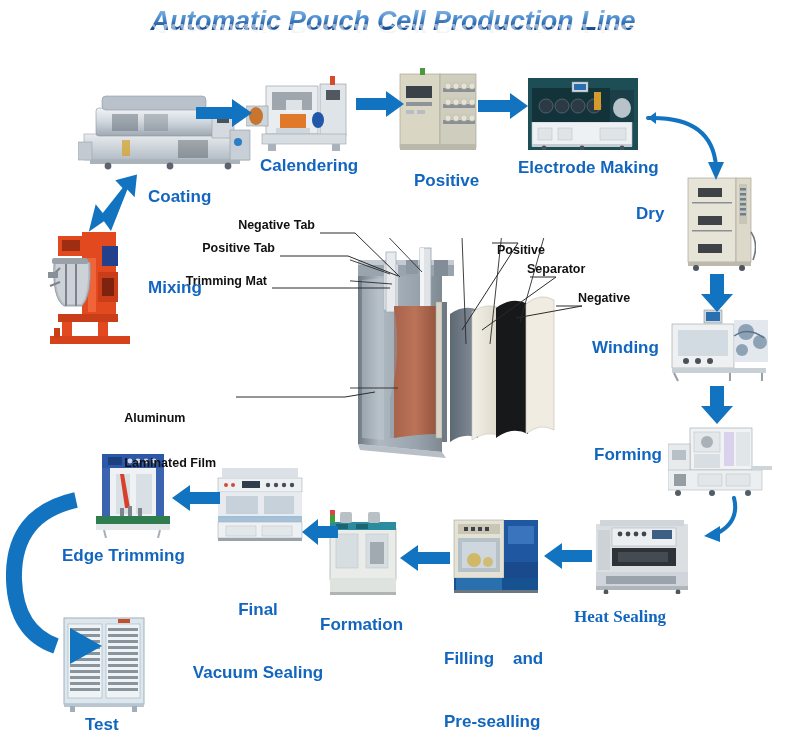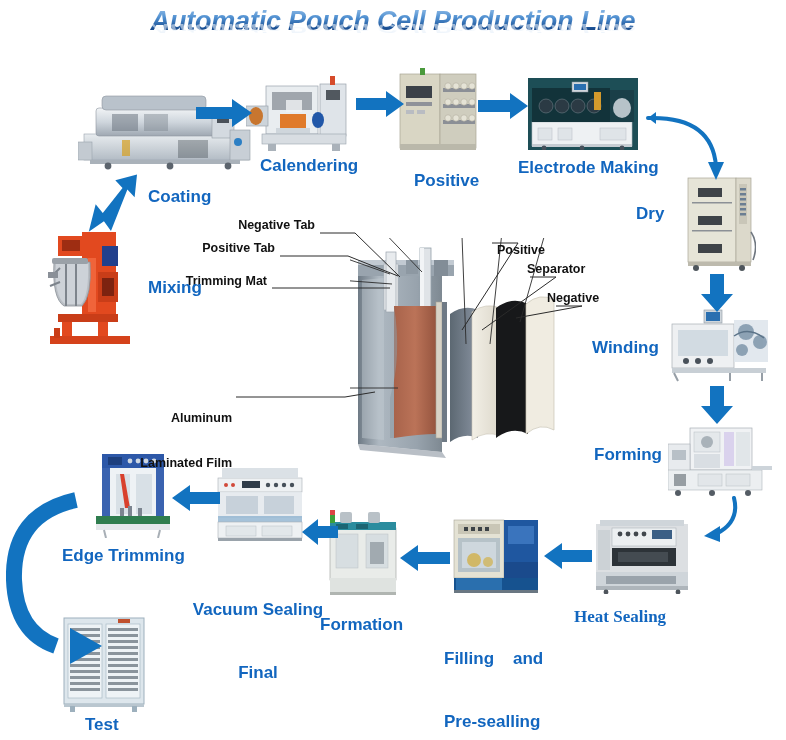--- a/index.html
+++ b/index.html
@@ -514,22 +514,22 @@
       <path d="M530 277 L556 277 L482 330"></path>
       <path d="M556 306 L582 306 L516 318"></path>
     </g>
   </svg>
 
   <div class="calloutlabel" style="left:315px;top:218px;transform:translateX(-100%);">Negative Tab</div>
   <div class="calloutlabel" style="left:275px;top:241px;transform:translateX(-100%);">Positive Tab</div>
   <div class="calloutlabel" style="left:267px;top:274px;transform:translateX(-100%);">Trimming Mat</div>
   <div class="calloutlabel" style="left:497px;top:228px;margin-top:15px;">Positive</div>
   <div class="calloutlabel" style="left:527px;top:262px;">Separator</div>
-  <div class="calloutlabel" style="left:547px;top:291px;">Negative</div>
-  <div class="calloutlabel" style="left:232px;top:381px;transform:translateX(-100%);text-align:right;">
+  <div class="calloutlabel" style="left:578px;top:291px;">Negative</div>
+  <div class="calloutlabel" style="left:216px;top:381px;transform:translateX(-100%);text-align:left;">
     <div>Aluminum</div>
     <div>Laminated Film</div>
   </div>
 
   <div class="arrow" style="left:82px;top:168px;width:60px;height:68px;">
     <svg width="60" height="68" viewBox="0 0 60 68">
       <path d="M10 66 L24 54 L32 63 L44 20 L52 27 L52 4 L31 12 L39 19 L22 46 L14 38 Z" fill="#1273C0" transform="rotate(6 30 34)"></path>
     </svg>
   </div>
 
@@ -621,17 +621,17 @@
   <div class="steplabel" style="left:62px;top:545px;">Edge Trimming</div>
   <div class="steplabel" style="left:85px;top:714px;">Test</div>
   <div class="steplabel" style="left:148px;top:277px;">Mixing</div>
 
   <div class="steplabel" style="left:444px;top:606px;">
     <div>Filling    and</div>
     <div>Pre-sealling</div>
   </div>
 
   <div class="steplabel" style="left:178px;top:557px;text-align:center;width:160px;">
+    <div>Final</div>
     <div>Vacuum Sealing</div>
-    <div>Final</div>
   </div>
 
 </div>
 
 </body></html>

